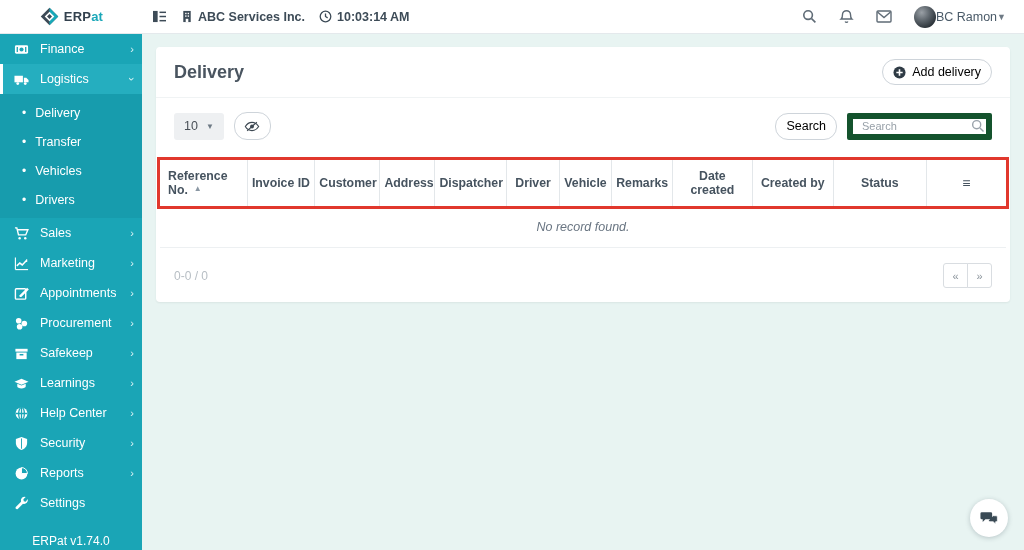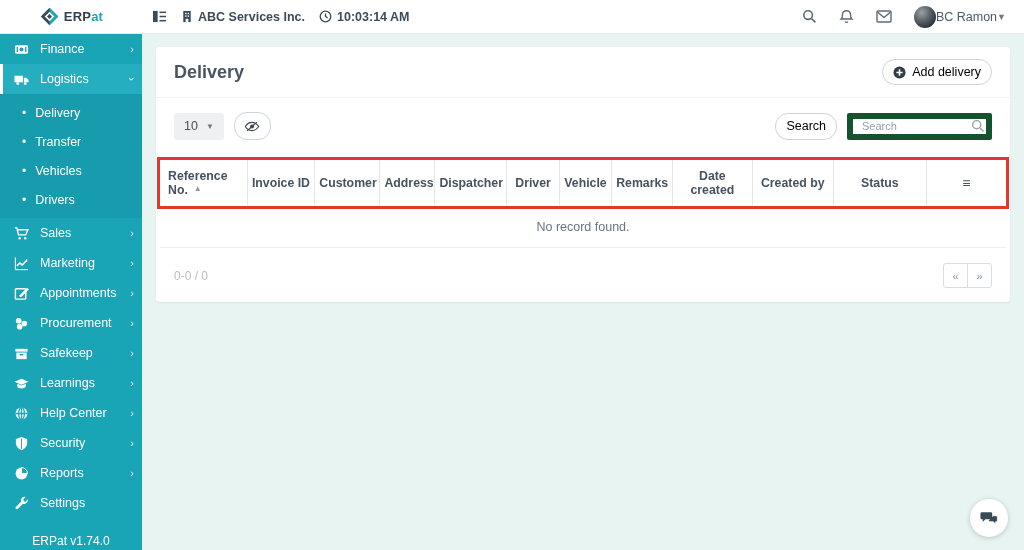--- a/index.html
+++ b/index.html
@@ -65,21 +65,21 @@
   .table-zone { padding:8px 4px 0; }
   table { width:100%; border-collapse:collapse; table-layout:fixed; }
   thead tr { outline:3px solid #e1382d; outline-offset:0; }
   th { font-size:12.3px; font-weight:bold; color:#46535f; padding:9px 4px; text-align:center;
     background:#fff; cursor:pointer; }
   th + th { border-left:1px solid #e3e7ea; }
   th.first { text-align:left; padding-left:8px; }
   .sort-caret { font-size:8px; color:#8a97a3; vertical-align:3px; margin-left:6px; }
   .menu-glyph { font-size:14px; color:#46535f; }
   .empty-cell { text-align:center; font-size:12.5px; color:#697582; padding:14px 0 13px;
-    border-bottom:1px solid #edf0f2; }
+    border-bottom:1px solid #edf0f2;font-style:italic; }
 
   .card-footer { display:flex; align-items:center; justify-content:space-between; padding:15px 18px 14px; }
   .range-text { font-size:12px; color:#b7bec4; }
   .pager { display:inline-flex; }
   .pager button { width:25px; height:25px; background:#fff; border:1px solid #d9dde1; color:#8a939b;
     font-size:11px; cursor:pointer; }
   .pager button:first-child { border-radius:3px 0 0 3px; }
   .pager button:last-child { border-radius:0 3px 3px 0; margin-left:-1px; }
 
   

